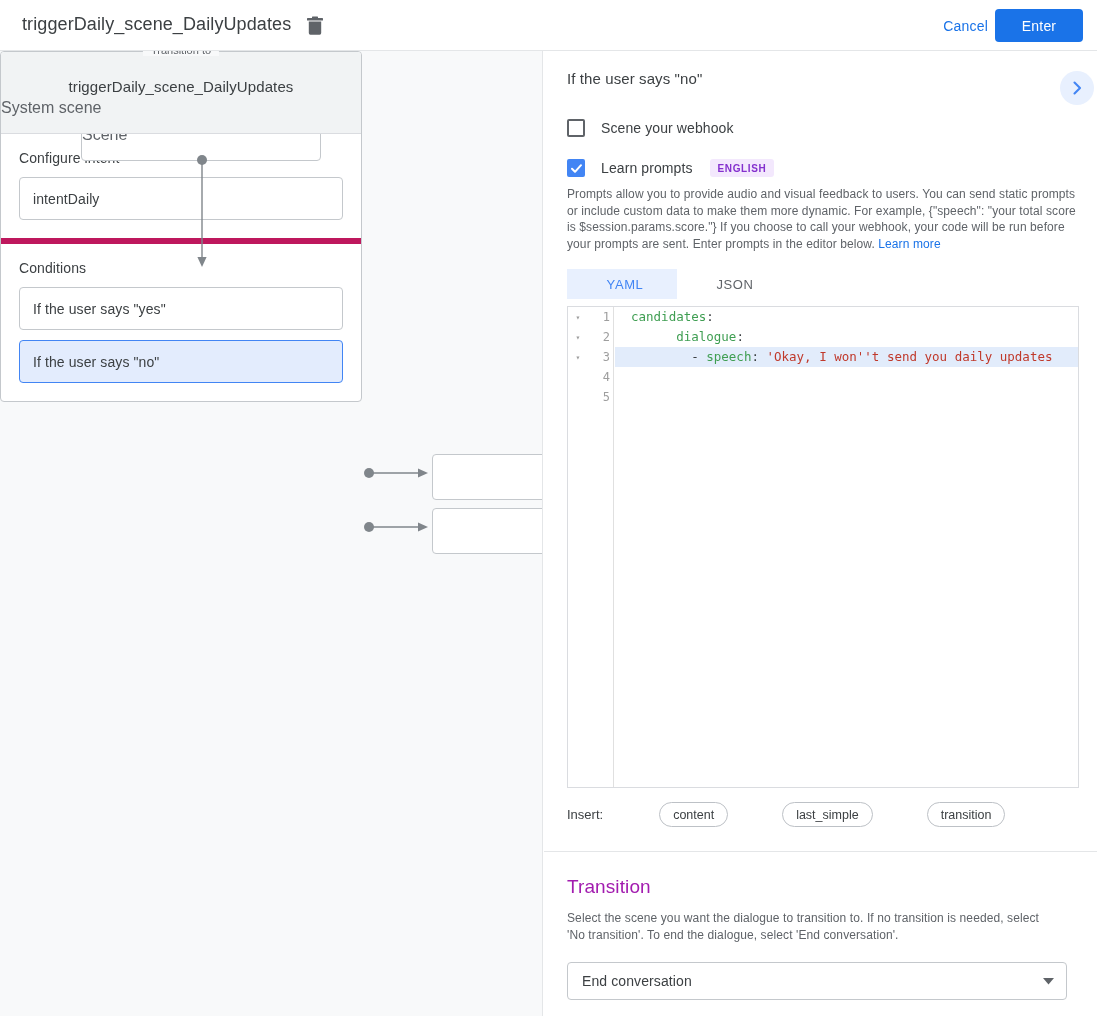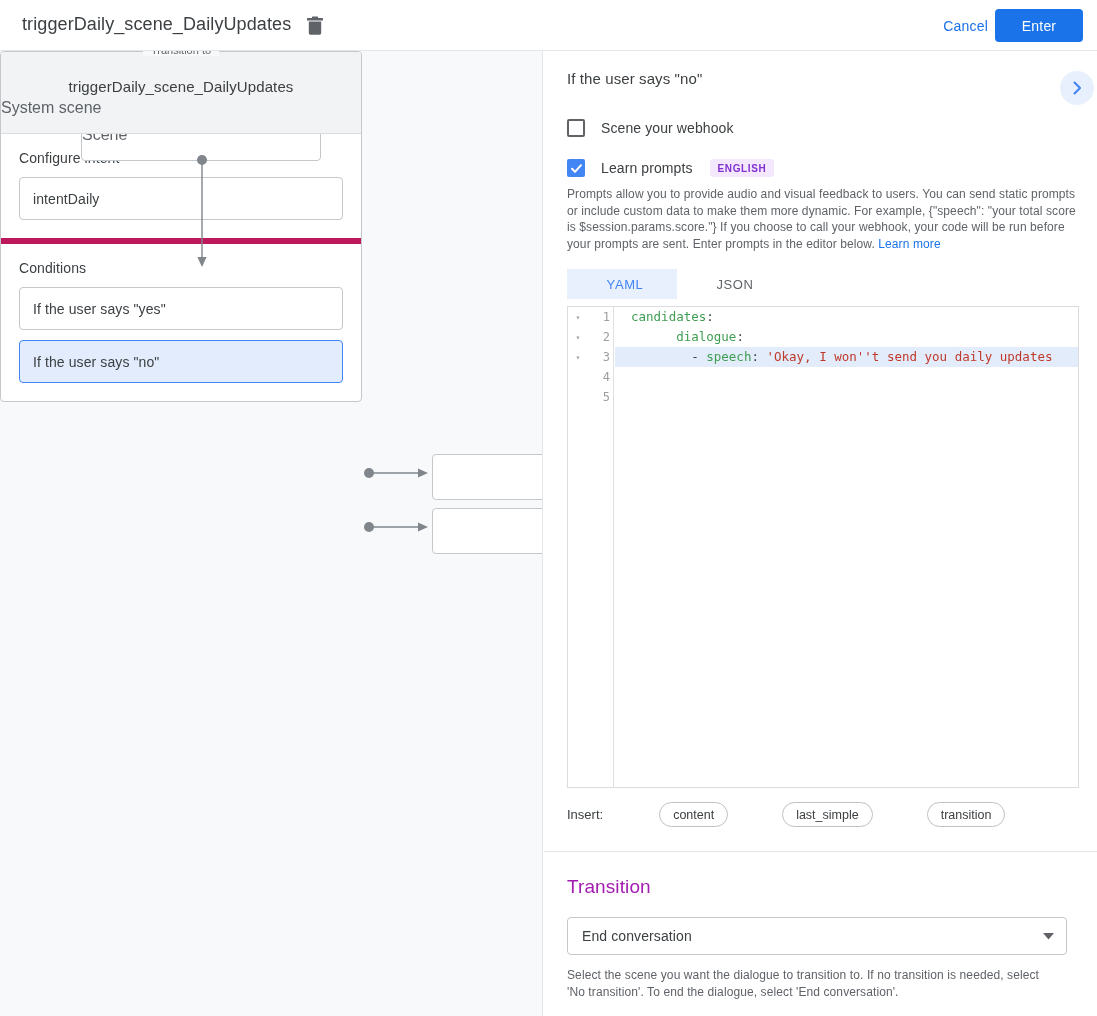--- a/index.html
+++ b/index.html
@@ -466,22 +466,22 @@
     <div id="insert-label">Insert:</div>
     <button class="chip">content</button>
     <button class="chip">last_simple</button>
     <button class="chip">transition</button>
   </div>
 
   <div id="panel-divider"></div>
 
   <div id="transition-section">
     <div id="transition-title">Transition</div>
+    <div id="transition-desc">Select the scene you want the dialogue to transition to. If no transition is needed, select 'No transition'. To end the dialogue, select 'End conversation'.</div>
     <div id="transition-select">
       <div id="transition-select-value">End conversation</div>
       <svg width="11" height="7" viewBox="0 0 11 7">
         <polygon points="0,0 11,0 5.5,6.6" fill="#5f6368"></polygon>
       </svg>
     </div>
-    <div id="transition-desc">Select the scene you want the dialogue to transition to. If no transition is needed, select 'No transition'. To end the dialogue, select 'End conversation'.</div>
   </div>
 
 </div>
 
 </body></html>

